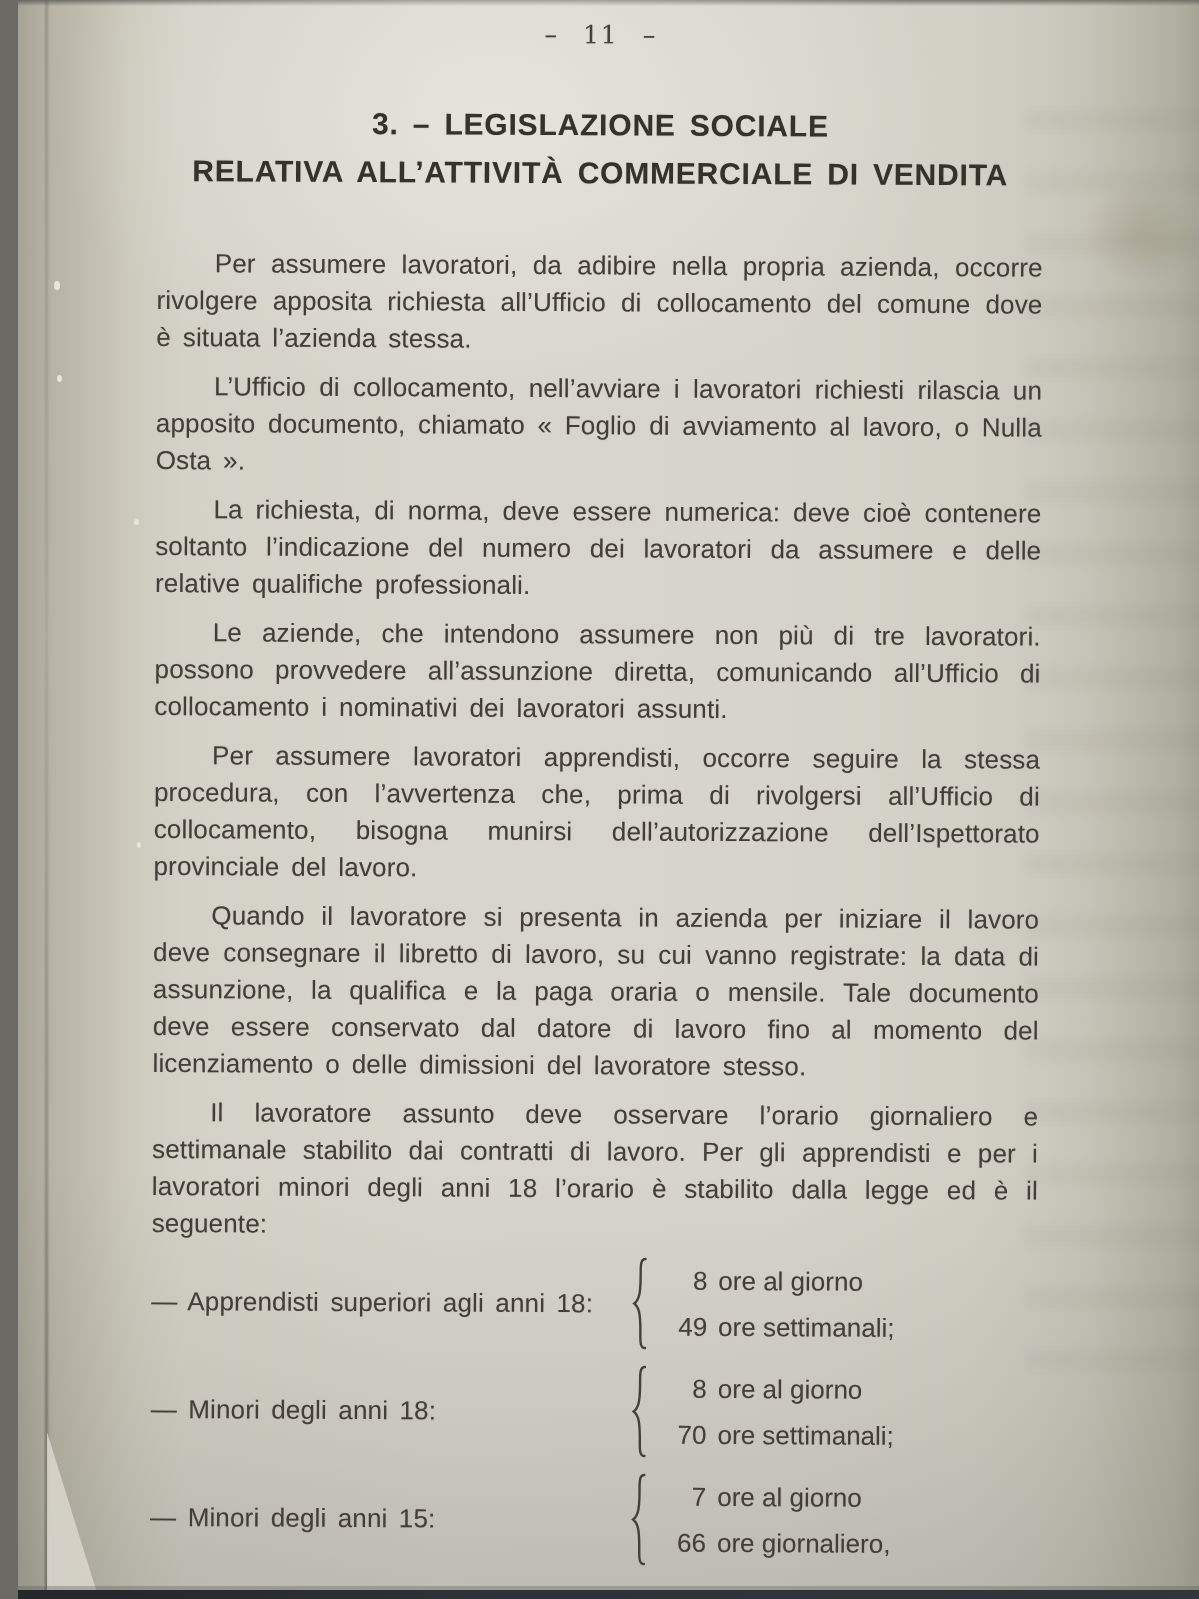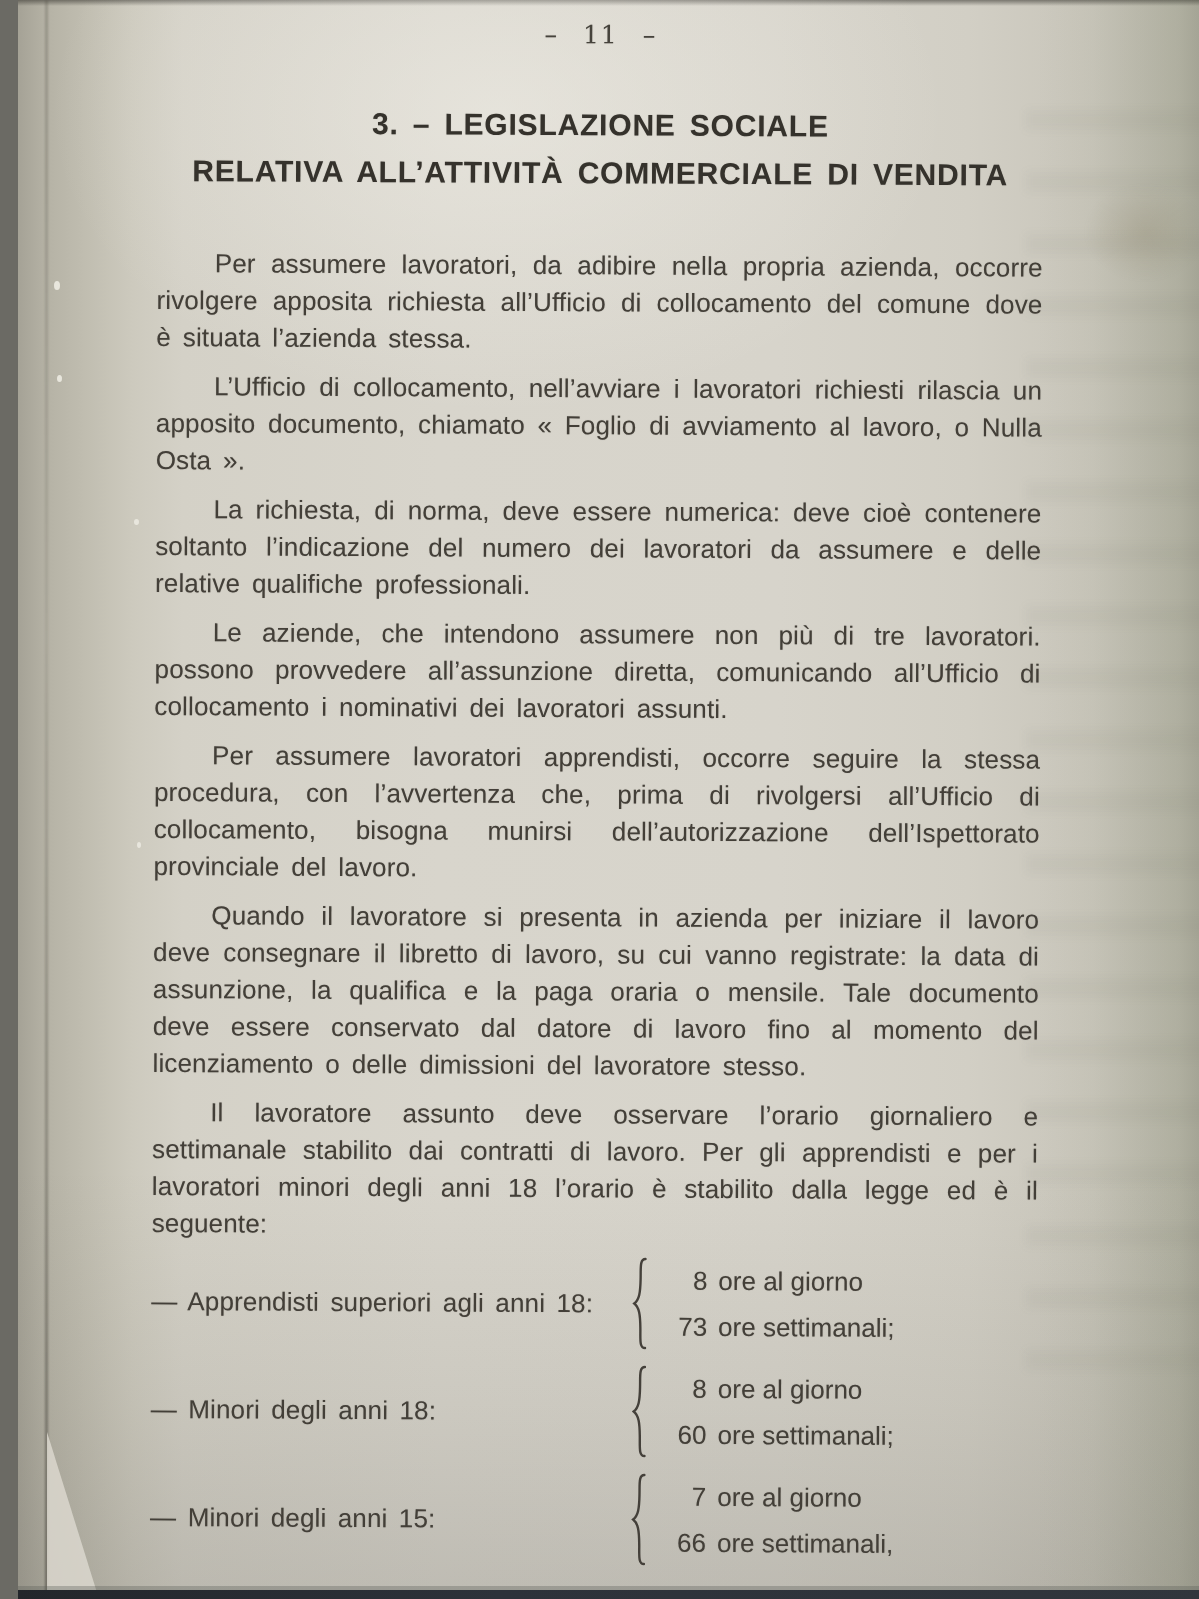--- a/index.html
+++ b/index.html
@@ -151,55 +151,55 @@
         <div class="schedule-brace">
           <svg width="20" height="94" viewBox="0 0 20 94" aria-hidden="true">
             <path d="M16 2.5 C10 2.5 11.5 12 11.2 23 C11 36 10 43 5 47 C10 51 11 58 11.2 71 C11.5 82 10 91.5 16 91.5" fill="none" stroke="#44403a" stroke-width="2.4" stroke-linecap="round"></path>
           </svg>
         </div>
         <div class="schedule-hours">
           <div class="hours-line">
             <span class="hours-num">8</span><span class="hours-unit">ore al giorno</span>
           </div>
           <div class="hours-line">
-            <span class="hours-num">73</span><span class="hours-unit">ore settimanali;</span>
+            <span class="hours-num">49</span><span class="hours-unit">ore settimanali;</span>
           </div>
         </div>
       </div>
 
       <div class="schedule-row">
         <div class="schedule-label">— Minori degli anni 18:</div>
         <div class="schedule-brace">
           <svg width="20" height="94" viewBox="0 0 20 94" aria-hidden="true">
             <path d="M16 2.5 C10 2.5 11.5 12 11.2 23 C11 36 10 43 5 47 C10 51 11 58 11.2 71 C11.5 82 10 91.5 16 91.5" fill="none" stroke="#44403a" stroke-width="2.4" stroke-linecap="round"></path>
           </svg>
         </div>
         <div class="schedule-hours">
           <div class="hours-line">
             <span class="hours-num">8</span><span class="hours-unit">ore al giorno</span>
           </div>
           <div class="hours-line">
-            <span class="hours-num">60</span><span class="hours-unit">ore settimanali;</span>
+            <span class="hours-num">70</span><span class="hours-unit">ore settimanali;</span>
           </div>
         </div>
       </div>
 
       <div class="schedule-row">
         <div class="schedule-label">— Minori degli anni 15:</div>
         <div class="schedule-brace">
           <svg width="20" height="94" viewBox="0 0 20 94" aria-hidden="true">
             <path d="M16 2.5 C10 2.5 11.5 12 11.2 23 C11 36 10 43 5 47 C10 51 11 58 11.2 71 C11.5 82 10 91.5 16 91.5" fill="none" stroke="#44403a" stroke-width="2.4" stroke-linecap="round"></path>
           </svg>
         </div>
         <div class="schedule-hours">
           <div class="hours-line">
             <span class="hours-num">7</span><span class="hours-unit">ore al giorno</span>
           </div>
           <div class="hours-line">
-            <span class="hours-num">66</span><span class="hours-unit">ore settimanali,</span>
+            <span class="hours-num">66</span><span class="hours-unit">ore giornaliero,</span>
           </div>
         </div>
       </div>
 
     </div>
   </div>
 
   <div class="bottom-strip-soft"></div>
   <div class="bottom-strip"></div>
 </div>

